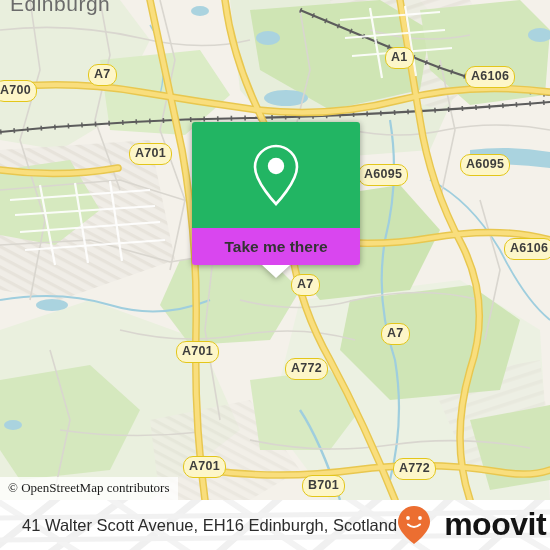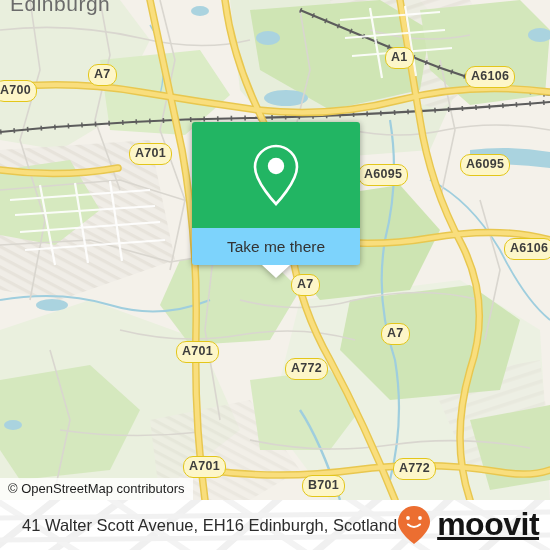--- a/index.html
+++ b/index.html
@@ -44,42 +44,43 @@
   
   .card{
     position:absolute;left:192px;top:122px;width:168px;
     filter:drop-shadow(0 1px 3px rgba(0,0,0,.35));
   }
   .card-top{
     background:#22b563;height:106px;border-radius:3px 3px 0 0;
     display:flex;align-items:center;justify-content:center;
   }
   .card-bottom{
-    background:#7dd3fc;height:37px;border-radius:0 0 3px 3px;
+    background:#d946ef;height:37px;border-radius:0 0 3px 3px;
     display:flex;align-items:center;justify-content:center;
     position:relative;
+    font-weight:bold;
   }
   .card-bottom .cta{
     color:#333333;font-size:15.5px;font-family:"Liberation Sans", sans-serif;
     white-space:nowrap;
   }
   .card-tail{
     position:absolute;left:50%;bottom:-13px;transform:translateX(-50%);
     width:0;height:0;border-left:14px solid transparent;
     border-right:14px solid transparent;border-top:13px solid #ffffff;
   }
 
   
   .osm-attr{
     position:absolute;left:0;bottom:0;
     background:rgba(255,255,255,.78);
     color:#1c1c1c;font-size:13px;
     padding:3px 8px 4px 8px;
     white-space:nowrap;
-    font-family:Liberation Sans, sans-serif;
+    font-family:Liberation Serif, serif;
   }
 
   
   .footer{
     position:absolute;left:0;top:500px;width:550px;height:50px;
     background:#ffffff;overflow:hidden;
   }
   .footer-pattern{position:absolute;left:0;top:0;width:550px;height:50px;opacity:1;}
   .footer-inner{
     position:relative;width:550px;height:50px;
@@ -87,21 +88,21 @@
     padding:0 14px 0 22px;box-sizing:border-box;
   }
   .address{
     color:#2c2c2c;font-size:16.5px;white-space:nowrap;
     font-family:"Liberation Sans", sans-serif;
   }
   .brand{display:flex;align-items:center;gap:1px;}
   .brand-word{
     color:#141414;font-size:32px;font-weight:bold;letter-spacing:-.5px;
     line-height:1;font-family:"Liberation Sans", sans-serif;
-    margin-left:5px;position:relative;top:-1px;text-decoration:underline;
+    margin-left:12px;position:relative;top:-1px;
   }
 </style>
 </head>
 <body>
 
 <div class="screen">
 
   <div class="map">
 
     <svg class="map-bg" viewBox="0 0 550 500" preserveAspectRatio="none">

